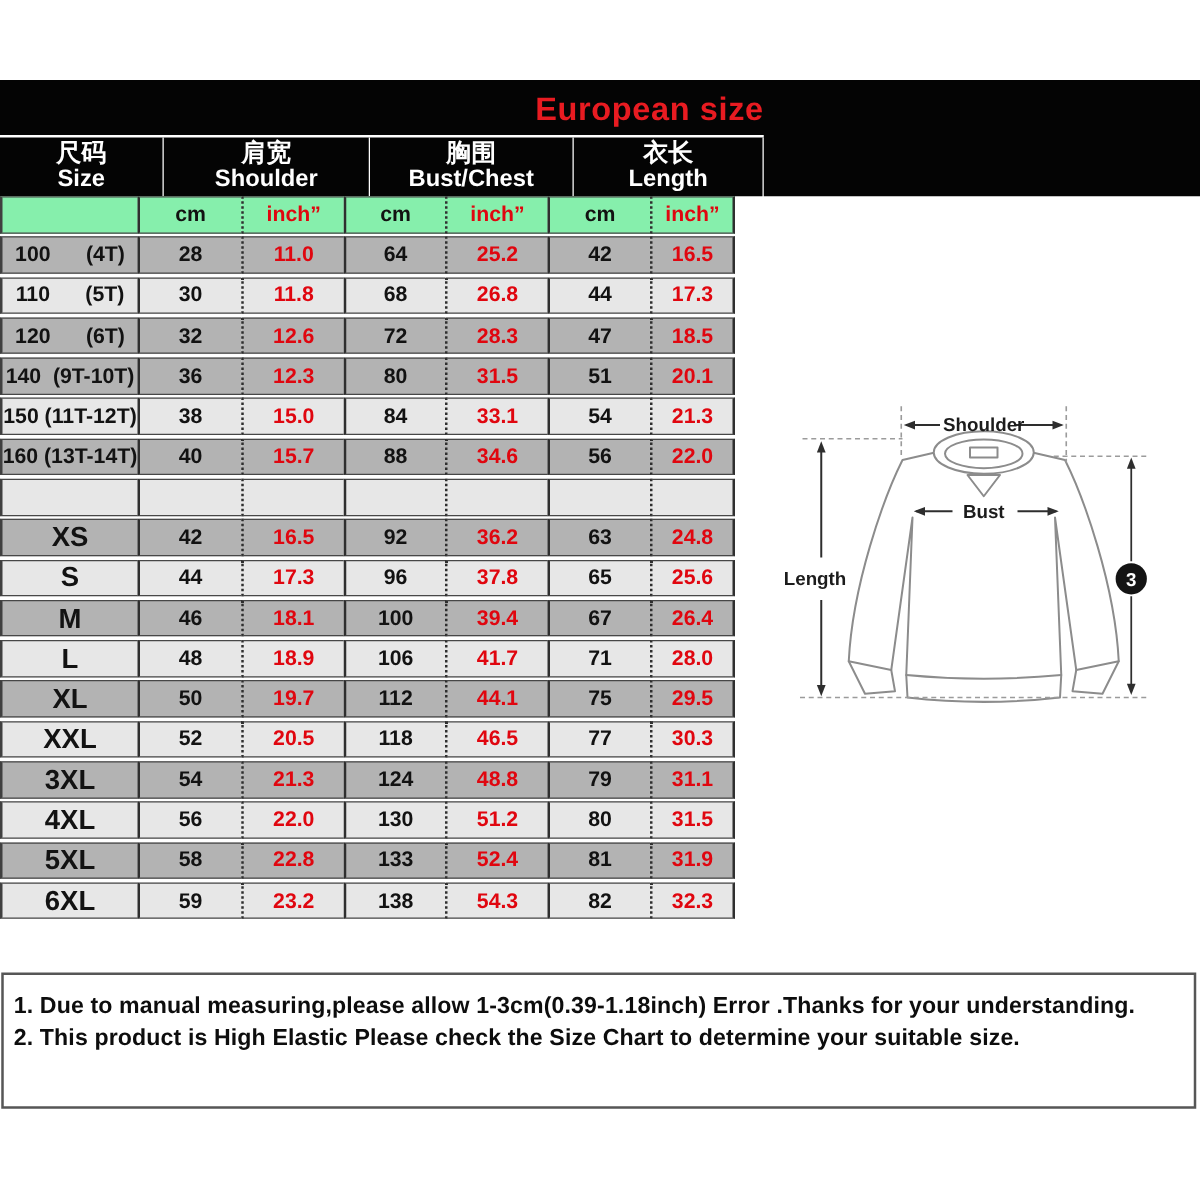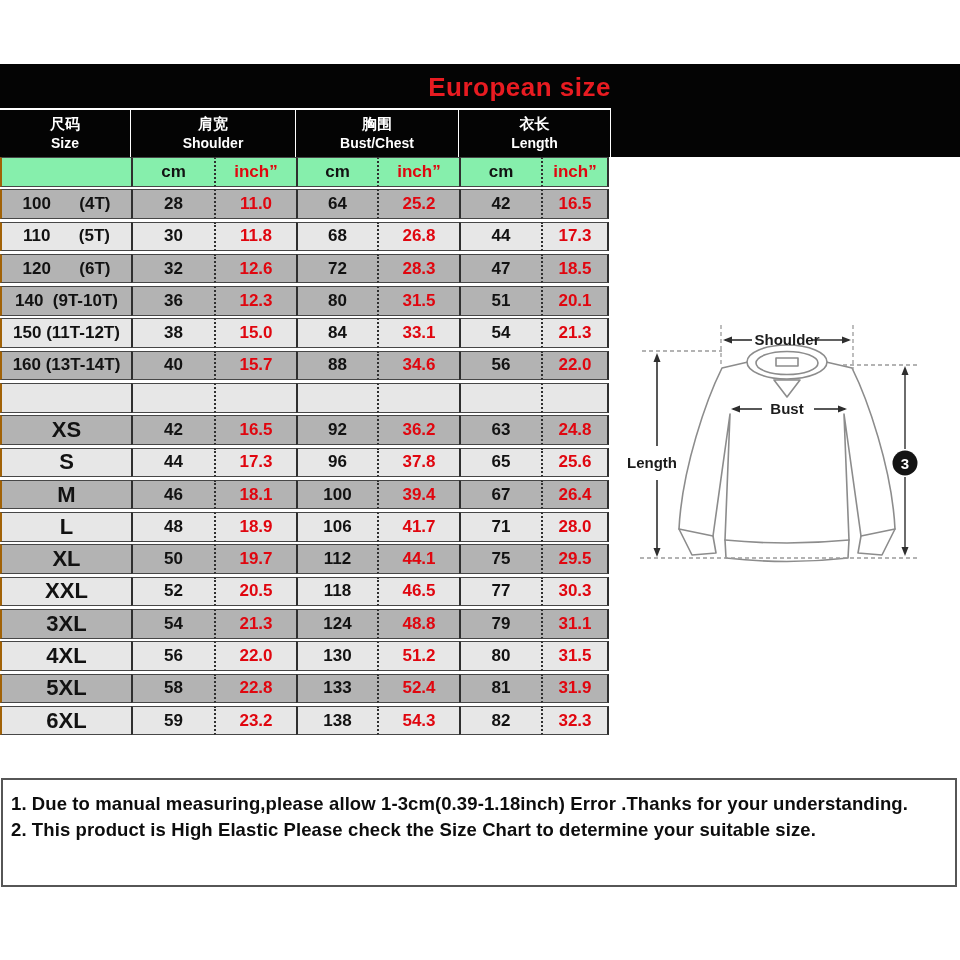--- a/index.html
+++ b/index.html
@@ -9,32 +9,32 @@
   }
   
   .band{position:absolute;left:0;top:64px;width:960px;height:93px;background:#040404;}
   .chart-title{
     position:absolute;left:0;top:72px;width:611px;text-align:right;
     font-size:26px;color:#e81b21;letter-spacing:.5px;
   }
   
   .thead{position:absolute;left:0;top:108px;width:611px;height:49px;display:flex;border-top:2px solid #ffffff;box-sizing:content-box;}
   .thcell{display:flex;flex-direction:column;align-items:center;justify-content:center;color:#fff;border-right:1px solid #ffffff;box-sizing:border-box;}
-  .thcell .zh{font-size:15px;line-height:17px;}
-  .thcell .en{font-size:14px;line-height:23px;text-align:right;}
+  .thcell .zh{font-size:20px;line-height:17px;font-family:Liberation Serif, serif;}
+  .thcell .en{font-size:19px;line-height:23px;text-align:right;}
   .w-size{width:131px}.w-shoulder{width:165px}.w-bust{width:163px}.w-length{width:152px}
   
   .tbody{position:absolute;left:0;top:157px;width:611px;}
   .trow{display:flex;height:29.6px;margin-bottom:2.7px;}
   .cell{
     box-sizing:border-box;display:flex;align-items:center;justify-content:center;
     border-top:1px solid #474747;border-bottom:1px solid #474747;
     font-size:17px;color:#121212;white-space:pre;overflow:hidden;
   }
-  .cell:nth-child(1){width:131px;border-left:2px solid #a16207;}
+  .cell:nth-child(1){width:110px;border-left:2px solid #404040;}
   .cell:nth-child(2){width:83px;border-left:2px solid #2f2f2f;}
   .cell:nth-child(3){width:82px;border-left:2px dotted #2f2f2f;}
   .cell:nth-child(4){width:81px;border-left:2px solid #2f2f2f;}
   .cell:nth-child(5){width:82px;border-left:2px dotted #2f2f2f;}
   .cell:nth-child(6){width:82px;border-left:2px solid #2f2f2f;}
   .cell:nth-child(7){width:68px;border-left:2px dotted #2f2f2f;border-right:2px solid #2f2f2f;}
   .cell.inch{color:#e0060f;}
   .trow.dark  .cell{background:#b3b3b3;}
   .trow.light .cell{background:#e7e7e7;}
   .trow.units .cell{background:#86efac;}

